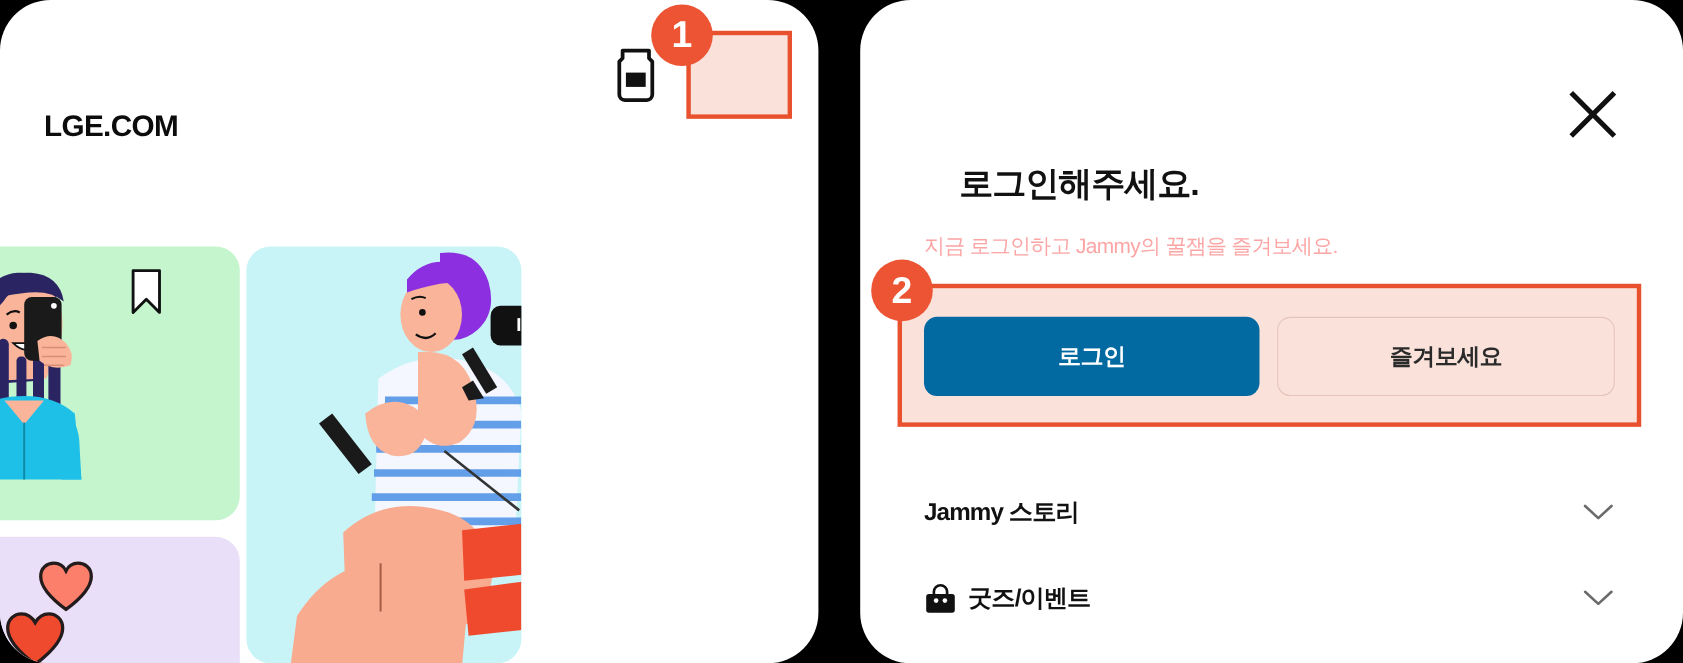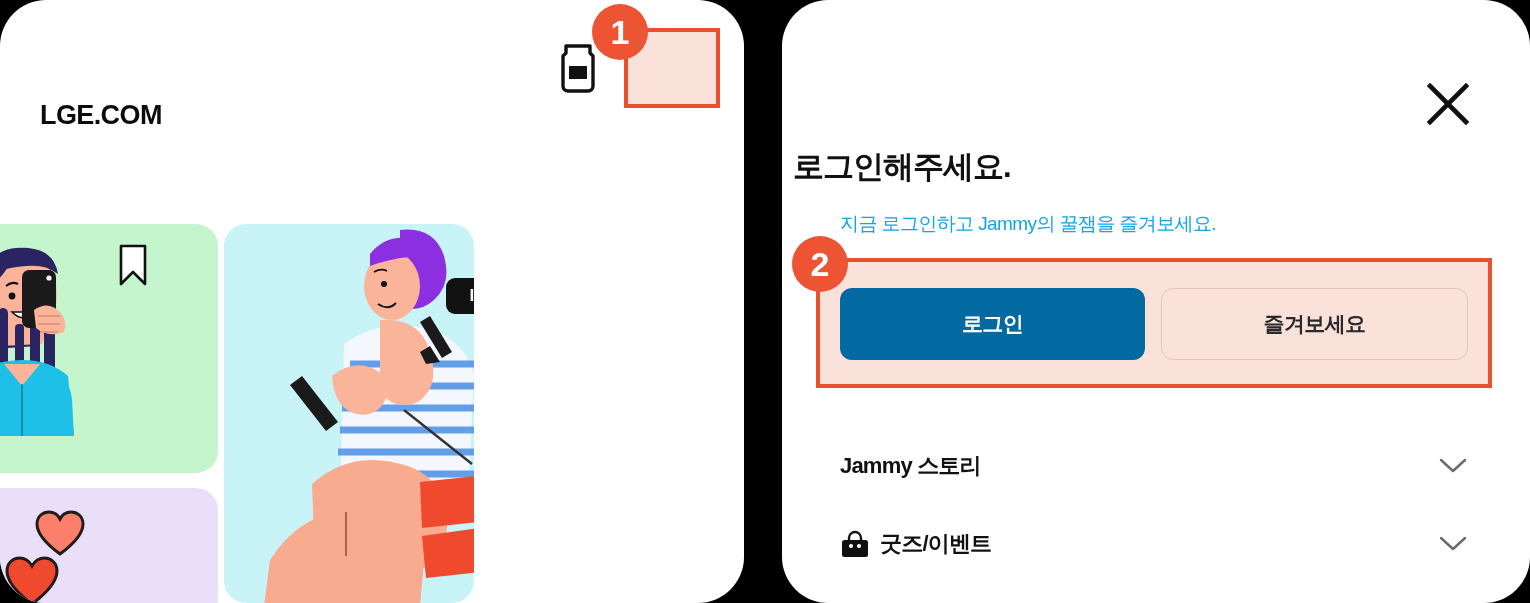--- a/index.html
+++ b/index.html
@@ -33,23 +33,23 @@
 
   .bubble{position:absolute;left:222px;top:54px;width:108px;height:36px;background:#111;
           border-radius:9px;color:#fff;font-size:17px;font-weight:700;display:flex;
           align-items:center;justify-content:center;letter-spacing:-0.3px;}
   .bubble:after{content:"";position:absolute;left:28px;bottom:-13px;width:0;height:0;
           border-left:7px solid transparent;border-right:13px solid transparent;
           border-top:14px solid #111;}
 
   
   #close-btn{position:absolute;left:1420px;top:76px;width:56px;height:56px;}
-  .r-title{position:absolute;left:793px;top:146px;font-size:31px;font-weight:800;
+  .r-title{position:absolute;left:872px;top:146px;font-size:31px;font-weight:800;
            color:#111;letter-spacing:-1px;}
-  .r-sub{position:absolute;left:840px;top:211px;font-size:19px;color:#0ea5e9;letter-spacing:-0.6px;}
+  .r-sub{position:absolute;left:840px;top:211px;font-size:19px;color:#fca5a5;letter-spacing:-0.6px;}
 
   #auth-highlight{left:816px;top:258px;width:676px;height:130px;}
   .auth-row{position:absolute;left:840px;top:288px;width:628px;height:72px;display:flex;gap:16px;}
   .btn{flex:1;border-radius:12px;display:flex;align-items:center;justify-content:center;
        font-size:21px;font-weight:800;letter-spacing:-0.6px;box-sizing:border-box;cursor:pointer;}
   #login-btn{background:#0369a1;color:#fff;}
   #signup-btn{background:transparent;border:1.5px solid #e5c4bb;color:#2a2a2a;}
 
   .nav-item{position:absolute;left:840px;width:628px;height:44px;display:flex;
             align-items:center;cursor:pointer;}

